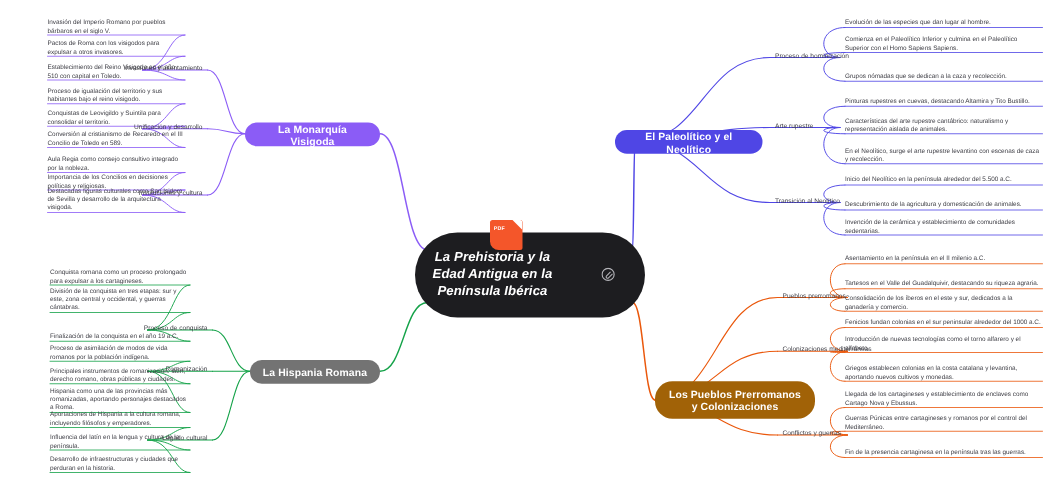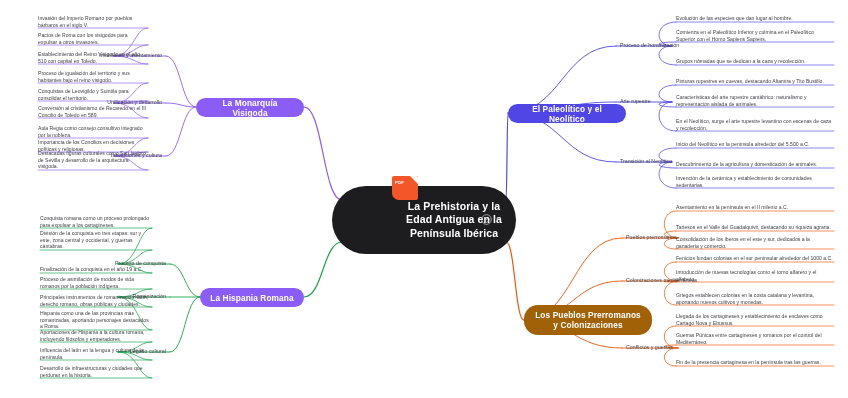--- a/index.html
+++ b/index.html
@@ -24,22 +24,23 @@
 
   
   .center-node {
     position: absolute;
     left: 332px; top: 186px;
     width: 184px; height: 68px;
     background: #1d1d20;
     border-radius: 34px;
     display: flex;
     align-items: center;
-    justify-content: flex-end;
+    justify-content: flex-start;
     z-index: 6;
+    font-style: italic;
   }
   .center-title {
     color: #ffffff;
     font-size: 10.5px;
     font-weight: bold;
     line-height: 13.5px;
     text-align: center;
     letter-spacing: .1px;
     white-space: pre-line;
     padding: 0 14px;
@@ -87,22 +88,22 @@
     display: flex;
     align-items: center;
     justify-content: center;
     text-align: center;
     line-height: 10px;
     padding: 0 10px;
     z-index: 5;
     letter-spacing: .1px;
   }
   #pill-visigoda { left: 196px; top: 98px;  width: 108px; height: 19px; background: #8b5cf6; }
-  #pill-hispania { left: 200px; top: 288px; width: 104px; height: 19px; background: #8b5cf6; }
-  #pill-paleo    { left: 508px; top: 104px; width: 118px; height: 19px; background: #4f46e5; }
+  #pill-hispania { left: 200px; top: 288px; width: 104px; height: 19px; background: #737373; }
+  #pill-paleo    { left: 492px; top: 104px; width: 118px; height: 19px; background: #4f46e5; }
   #pill-prerom   { left: 524px; top: 305px; width: 128px; height: 30px; background: #a16207; }
 
   
   .sublabel {
     position: absolute;
     font-size: 5.3px;
     line-height: 7px;
     color: #3f3f46;
     white-space: nowrap;
     z-index: 4;

